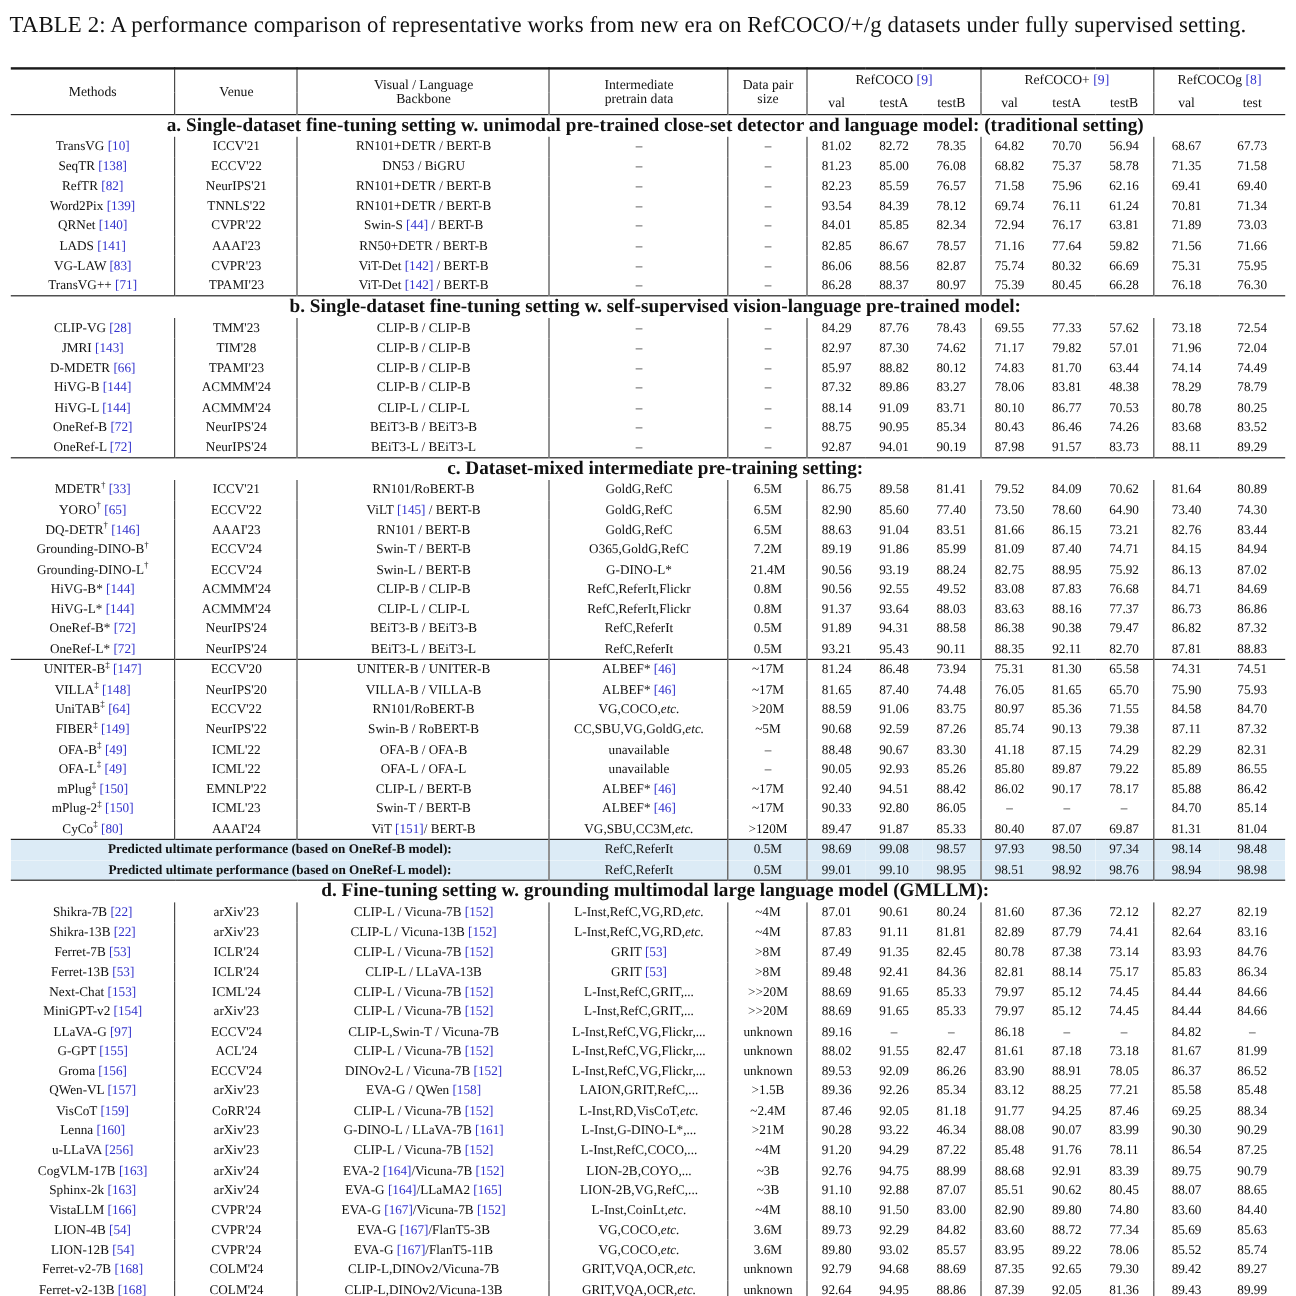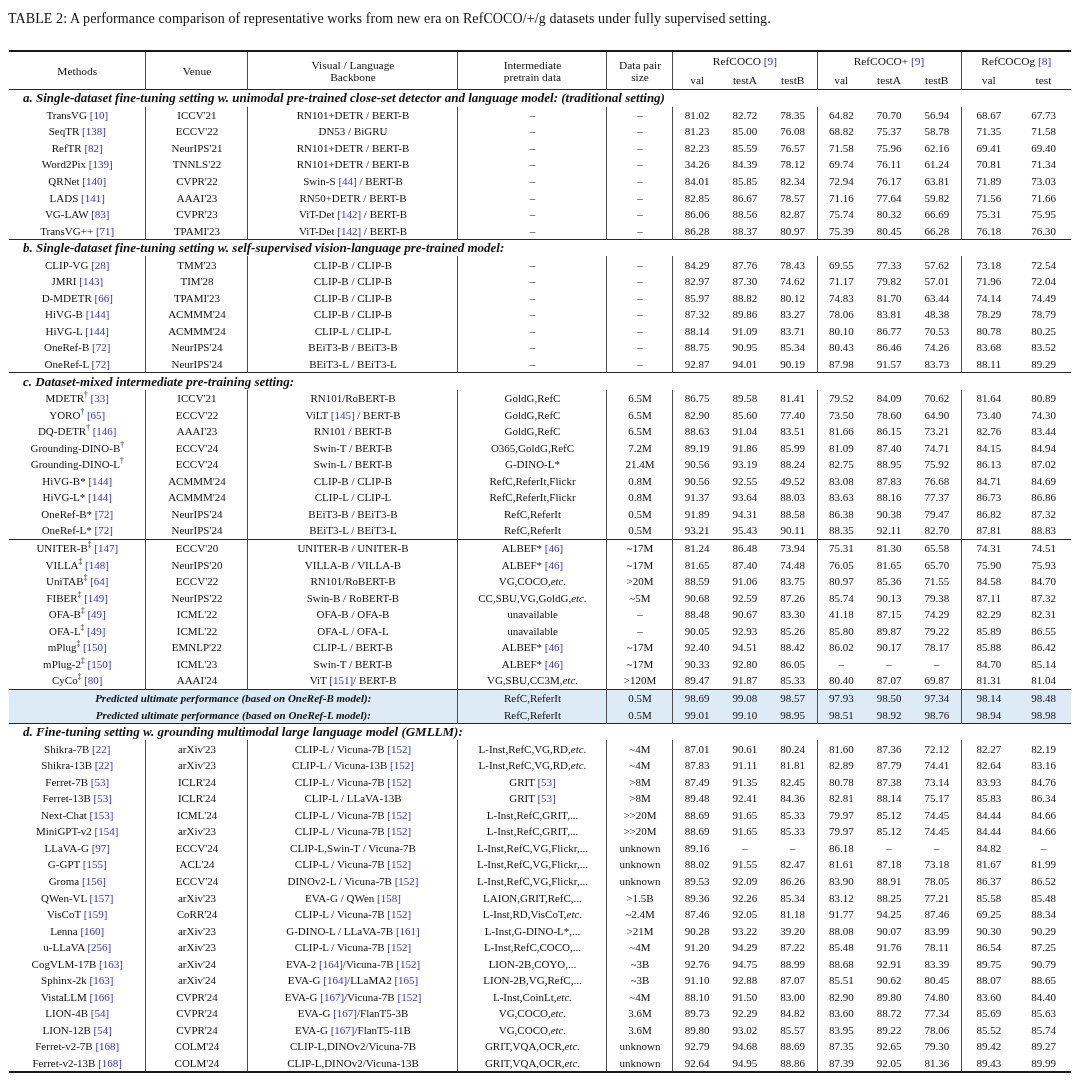--- a/index.html
+++ b/index.html
@@ -1,33 +1,33 @@
 <!DOCTYPE html>
 <html style="--ref: #3232cd; --hl: #dcebf6;"><head>
 <meta charset="utf-8">
 <style>
   :root { --ref:#3232cd; --hl:#dcebf6; }
   html,body{margin:0;padding:0;background:#fff;}
   body{width:1080px;height:1080px;overflow:hidden;color:#111;
        font-family:"Liberation Serif","DejaVu Serif",serif;}
-  .caption{font-size:14px;padding:11px 8px 7px 8px;letter-spacing:.1px;}
+  .caption{font-size:19px;padding:11px 8px 7px 8px;letter-spacing:.1px;}
   table{border-collapse:collapse;table-layout:fixed;width:1062px;margin:16px auto;
         border-top:2.4px solid #1a1a1a;border-bottom:2.2px solid #1a1a1a;font-size:11px;}
   th,td{padding:0 2px;text-align:center;font-weight:normal;height:16.55px;
         overflow:hidden;white-space:nowrap;}
   thead th{font-size:11.4px;height:18.5px;}
   thead{border-bottom:1.7px solid #1a1a1a;}
   .sep{border-left:1px solid #4a4a4a;}
   tr.section-row{border-top:1.4px solid #262626;}
-  td.section-label{text-align:left;font-weight:bold;font-style:italic;
-                   padding-left:14px;font-size:13px;}
+  td.section-label{text-align:center;font-weight:bold;
+                   padding-left:14px;font-size:16px;}
   tr.block-start{border-top:1.4px solid #262626;}
   tr.hl{background:var(--hl);}
   tr.hl-last{border-bottom:1.4px solid #262626;}
-  td.pred-label{font-weight:bold;font-style:italic;}
+  td.pred-label{font-weight:bold;}
   .ref{color:var(--ref);}
   sup{font-size:7.5px;line-height:0;vertical-align:super;}
   .bottom-line{width:1062px;height:1px;background:#3a3a3a;margin:2px auto 0 auto;}
 </style>
 </head>
 <body>
 
 <div class="caption">TABLE 2: A performance comparison of representative works from new era on RefCOCO/+/g datasets under fully supervised setting.</div>
 
 <table>
@@ -116,21 +116,21 @@
         <td>62.16</td>
         <td class="sep">69.41</td>
         <td>69.40</td>
       </tr>
       <tr>
         <td>Word2Pix <span class="ref">[139]</span></td>
         <td class="sep">TNNLS'22</td>
         <td class="sep">RN101+DETR / BERT-B</td>
         <td class="sep">–</td>
         <td class="sep">–</td>
-        <td class="sep">34.26</td>
+        <td class="sep">93.54</td>
         <td>84.39</td>
         <td>78.12</td>
         <td class="sep">69.74</td>
         <td>76.11</td>
         <td>61.24</td>
         <td class="sep">70.81</td>
         <td>71.34</td>
       </tr>
       <tr>
         <td>QRNet <span class="ref">[140]</span></td>
@@ -768,21 +768,21 @@
         <td>88.34</td>
       </tr>
       <tr>
         <td>Lenna <span class="ref">[160]</span></td>
         <td class="sep">arXiv'23</td>
         <td class="sep">G-DINO-L / LLaVA-7B <span class="ref">[161]</span></td>
         <td class="sep">L-Inst,G-DINO-L*,...</td>
         <td class="sep">&gt;21M</td>
         <td class="sep">90.28</td>
         <td>93.22</td>
-        <td>39.20</td>
+        <td>46.34</td>
         <td class="sep">88.08</td>
         <td>90.07</td>
         <td>83.99</td>
         <td class="sep">90.30</td>
         <td>90.29</td>
       </tr>
       <tr>
         <td>u-LLaVA <span class="ref">[256]</span></td>
         <td class="sep">arXiv'23</td>
         <td class="sep">CLIP-L / Vicuna-7B <span class="ref">[152]</span></td>

